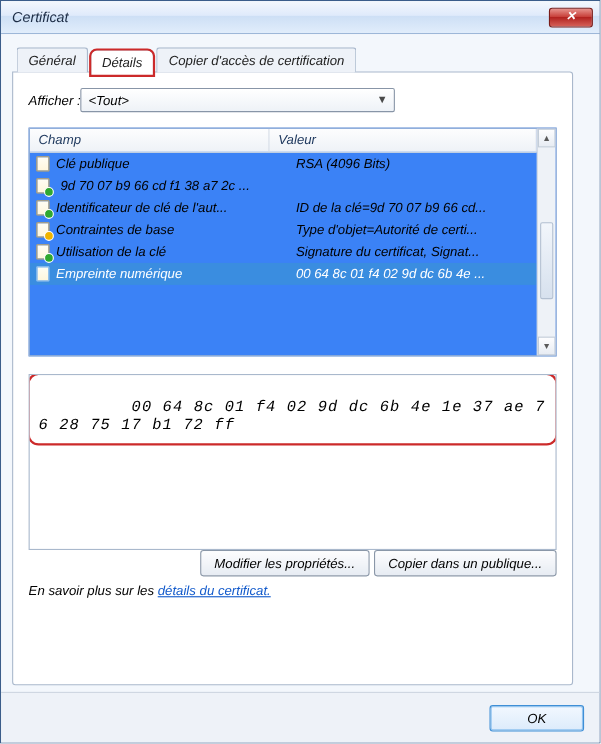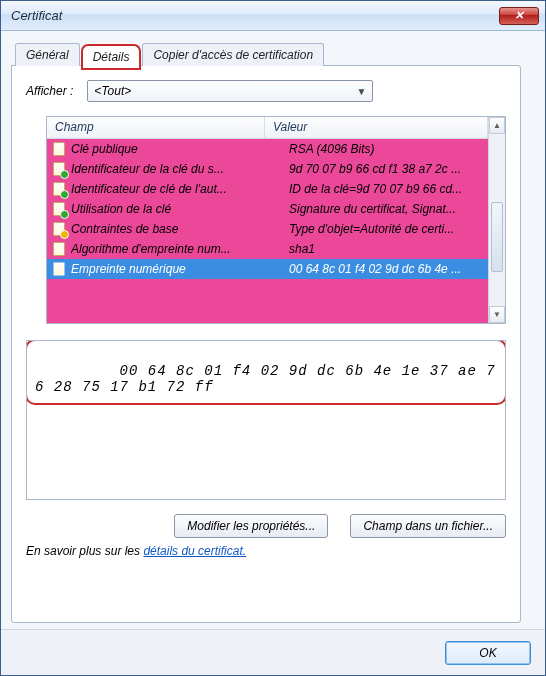--- a/index.html
+++ b/index.html
@@ -97,21 +97,20 @@
     padding: 14px 14px 10px 14px;
     display: flex;
     flex-direction: column;
     position: relative;
     z-index: 1;
   }
   
   .filter-row {
     display: flex;
     align-items: center;
-    gap: 14px;
     margin-bottom: 14px;
   }
   .filter-label { color: #000; }
   .select {
     flex: 0 0 286px;
     height: 22px;
     border: 1px solid #8895a7;
     border-radius: 2px;
     background: linear-gradient(#fff, #eef2f7);
     display: flex;
@@ -122,22 +121,21 @@
   }
   .select .chev {
     font-size: 10px;
     color: #4a4a4a;
   }
   
   .listwrap {
     border: 1px solid #a9b8cc;
     height: 208px;
     display: flex;
-    background: #ec4899;
-    margin-left: 20px;
+    background: #3b82f6;
   }
   .listview {
     flex: 1;
     overflow: hidden;
     display: flex;
     flex-direction: column;
   }
   .lv-header {
     display: flex;
     background: linear-gradient(#fdfdfe, #eef2f7);
@@ -248,24 +246,23 @@
   .detail-hl {
     position: absolute;
     pointer-events: none;
     left: -2px; right: -2px;
     top: -2px; height: 66px;
     border: 2px solid #cc2a2a;
     border-radius: 10px;
   }
   
   .btnrow {
-    margin-top: 14px;
     display: flex;
     justify-content: flex-end;
-    gap: 22px;
+    gap: 4px;
   }
   .btn {
     height: 24px;
     padding: 0 12px;
     border: 1px solid #8a97a8;
     border-radius: 3px;
     background: linear-gradient(#fdfdfe, #e7ecf3);
     display: inline-flex;
     align-items: center;
     color: #000;
@@ -343,53 +340,45 @@
                   <span class="ic-page"></span>
                 </span>
                 <span class="lv-cell-field">Clé publique</span>
                 <span class="lv-cell-value">RSA (4096 Bits)</span>
               </div>
               <div class="lv-row">
                 <span class="ic">
                   <span class="ic-page"></span>
                   <span class="ic-badge-g"></span>
                 </span>
-                <span class="lv-cell-field">Identificateur de la clé du s...</span>
                 <span class="lv-cell-value">9d 70 07 b9 66 cd f1 38 a7 2c ...</span>
               </div>
               <div class="lv-row">
                 <span class="ic">
                   <span class="ic-page"></span>
                   <span class="ic-badge-g"></span>
                 </span>
                 <span class="lv-cell-field">Identificateur de clé de l'aut...</span>
                 <span class="lv-cell-value">ID de la clé=9d 70 07 b9 66 cd...</span>
               </div>
               <div class="lv-row">
                 <span class="ic">
                   <span class="ic-page"></span>
+                  <span class="ic-badge-y"></span>
+                </span>
+                <span class="lv-cell-field">Contraintes de base</span>
+                <span class="lv-cell-value">Type d'objet=Autorité de certi...</span>
+              </div>
+              <div class="lv-row">
+                <span class="ic">
+                  <span class="ic-page"></span>
                   <span class="ic-badge-g"></span>
                 </span>
                 <span class="lv-cell-field">Utilisation de la clé</span>
                 <span class="lv-cell-value">Signature du certificat, Signat...</span>
-              </div>
-              <div class="lv-row">
-                <span class="ic">
-                  <span class="ic-page"></span>
-                  <span class="ic-badge-y"></span>
-                </span>
-                <span class="lv-cell-field">Contraintes de base</span>
-                <span class="lv-cell-value">Type d'objet=Autorité de certi...</span>
-              </div>
-              <div class="lv-row">
-                <span class="ic">
-                  <span class="ic-page"></span>
-                </span>
-                <span class="lv-cell-field">Algorithme d'empreinte num...</span>
-                <span class="lv-cell-value">sha1</span>
               </div>
               <div class="lv-row sel">
                 <span class="ic">
                   <span class="ic-page"></span>
                 </span>
                 <span class="lv-cell-field">Empreinte numérique</span>
                 <span class="lv-cell-value">00 64 8c 01 f4 02 9d dc 6b 4e ...</span>
               </div>
             </div>
         </div>
@@ -402,21 +391,21 @@
         </div>
       </div>
 
       <div class="detail">
         <span> 00 64 8c 01 f4 02 9d dc 6b 4e 1e 37 ae 76 28 75 17 b1 72 ff</span>
         <div class="detail-hl"></div>
       </div>
 
       <div class="btnrow">
         <div class="btn">Modifier les propriétés...</div>
-        <div class="btn">Champ dans un fichier...</div>
+        <div class="btn">Copier dans un publique...</div>
       </div>
 
       <div class="linkrow">
         <span>En savoir plus sur les </span><a href="#">détails du certificat.</a>
       </div>
 
     </div>
   </div>
 
   <div class="footer">

